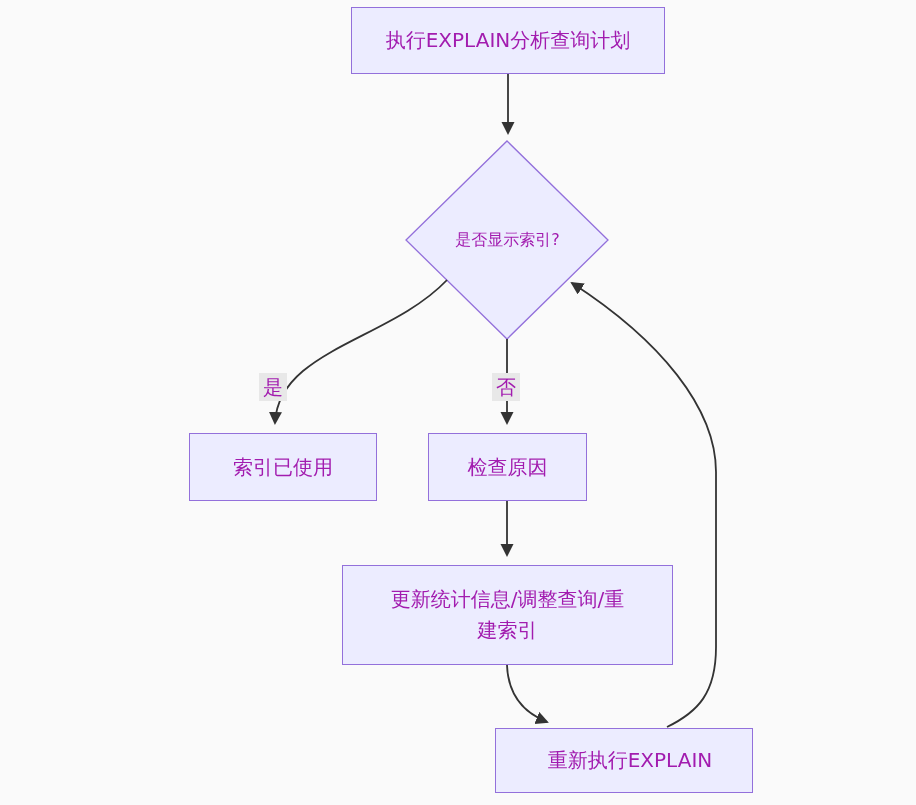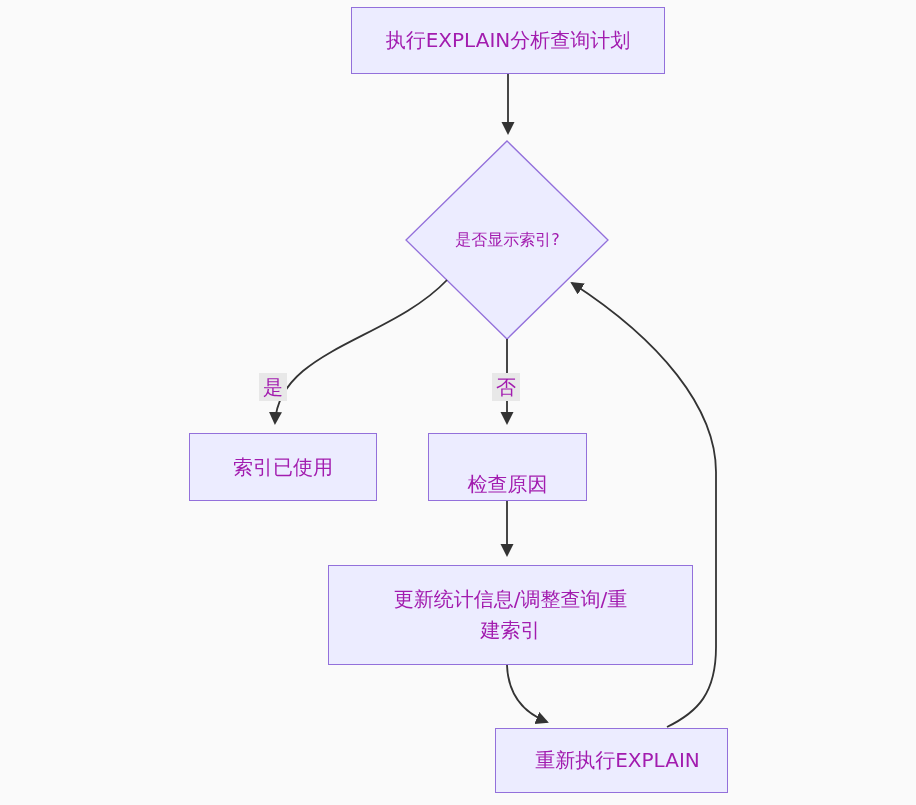--- a/index.html
+++ b/index.html
@@ -33,23 +33,23 @@
   }
   .edge-label{
     position:absolute;
     transform:translate(-50%,-50%);
     background:#e8e8e8;
     padding:2px 4px;
     font-size:20px;line-height:24px;
   }
   #n-start{left:351px;top:7px;width:314px;height:67px;}
   #n-used{left:189px;top:433px;width:188px;height:68px;}
-  #n-check{left:428px;top:433px;width:159px;height:68px;align-items:flex-end;}
-  #n-update{left:328px;top:565px;width:365px;height:100px;}
-  #n-rerun{left:495px;top:728px;width:233px;height:65px;padding-left:12px;}
+  #n-check{left:428px;top:433px;width:159px;height:68px;}
+  #n-update{left:342px;top:565px;width:331px;height:100px;}
+  #n-rerun{left:495px;top:728px;width:258px;height:65px;padding-left:12px;}
   #lbl-yes{left:273px;top:387px;}
   #lbl-no{left:506px;top:387px;}
 </style>
 </head>
 <body>
 
 <div class="stage">
 
   <svg class="edges-layer" width="916" height="805" viewBox="0 0 916 805">
     <defs>

